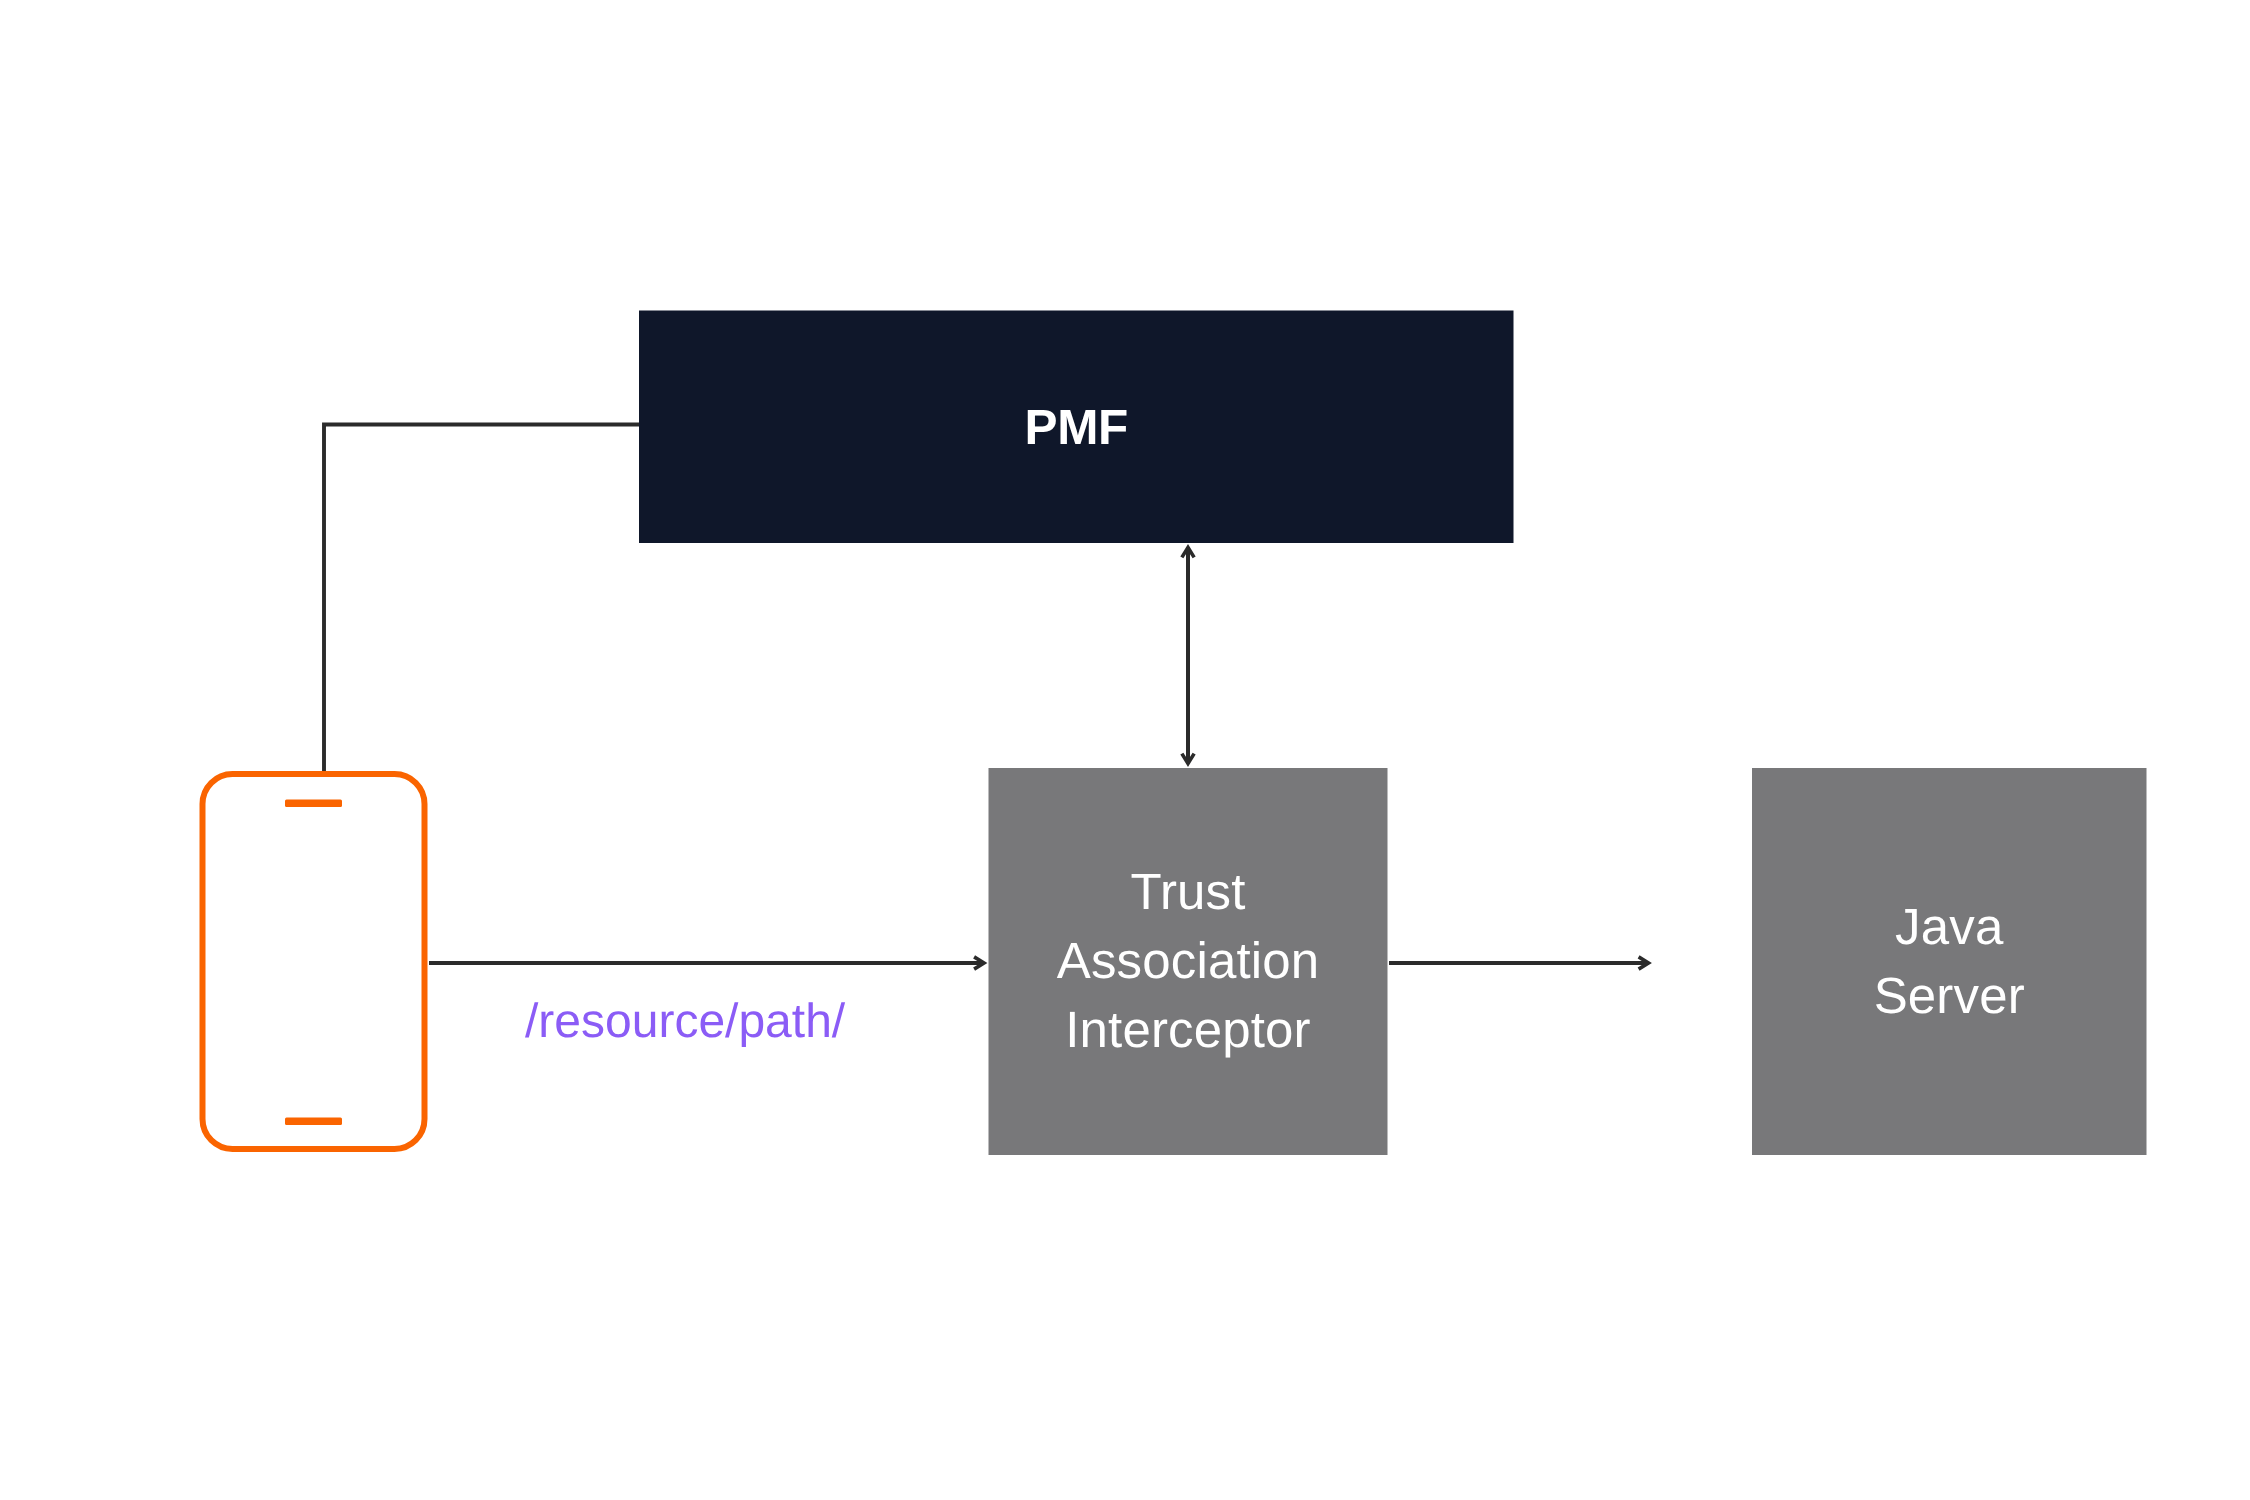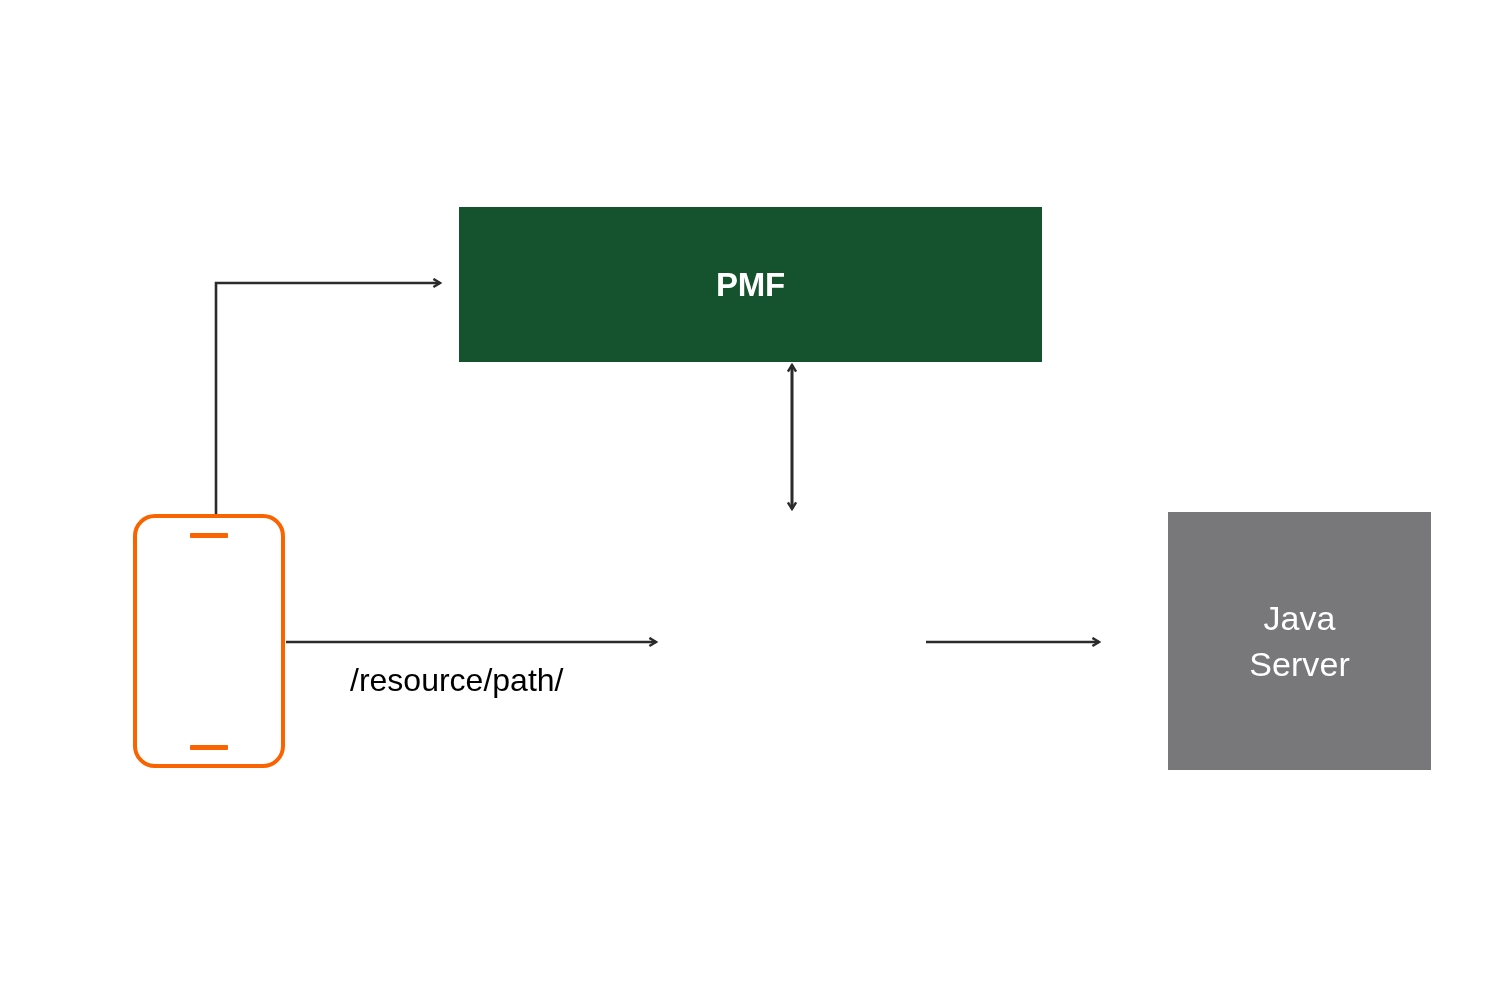--- a/index.html
+++ b/index.html
@@ -23,25 +23,25 @@
     left: 0;
     top: 0;
     width: 1500px;
     height: 1000px;
     pointer-events: none;
   }
 
   
   .node-auth {
     position: absolute;
-    left: 459px;
+    left: 426px;
     top: 207px;
     width: 583px;
     height: 155px;
-    background: #14532d;
+    background: #0f172a;
     display: flex;
     flex-direction: column;
     align-items: center;
     justify-content: center;
     box-sizing: border-box;
   }
   .node-auth .line {
     color: #ffffff;
     font-weight: bold;
     font-size: 33px;
@@ -101,21 +101,21 @@
     height: 5px;
     background: #fa6400;
     border-radius: 1px;
   }
   .device-dash.top { top: 15px; }
   .device-dash.bottom { bottom: 14px; }
 
   
   .edge-label {
     position: absolute;
-    color: #000000;
+    color: #8b5cf6;
     font-size: 32px;
     line-height: 38px;
     white-space: nowrap;
   }
   #label-resource-path {
     left: 350px;
     top: 661px;
   }
 </style>
 </head>
@@ -145,20 +145,25 @@
 
   <div class="node-auth">
     <div class="line">PMF</div>
   </div>
 
   <div class="node-device">
     <div class="device-dash top"></div>
     <div class="device-dash bottom"></div>
   </div>
 
+  <div class="node-grey" id="node-tai">
+    <div class="line">Trust</div>
+    <div class="line">Association</div>
+    <div class="line">Interceptor</div>
+  </div>
 
   <div class="node-grey" id="node-java">
     <div class="line">Java</div>
     <div class="line">Server</div>
   </div>
 
   <div class="edge-label" id="label-resource-path">/resource/path/</div>
 
 </div>
 

